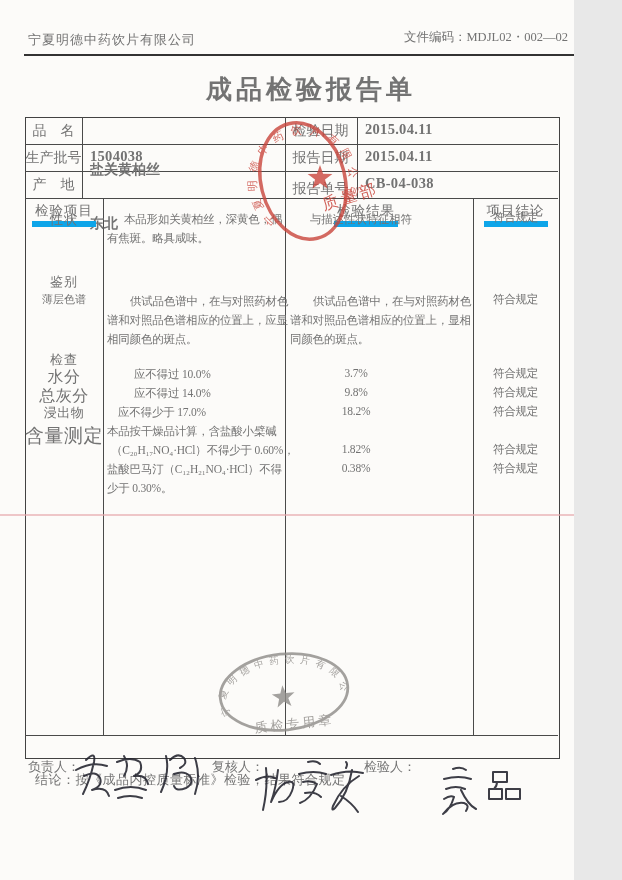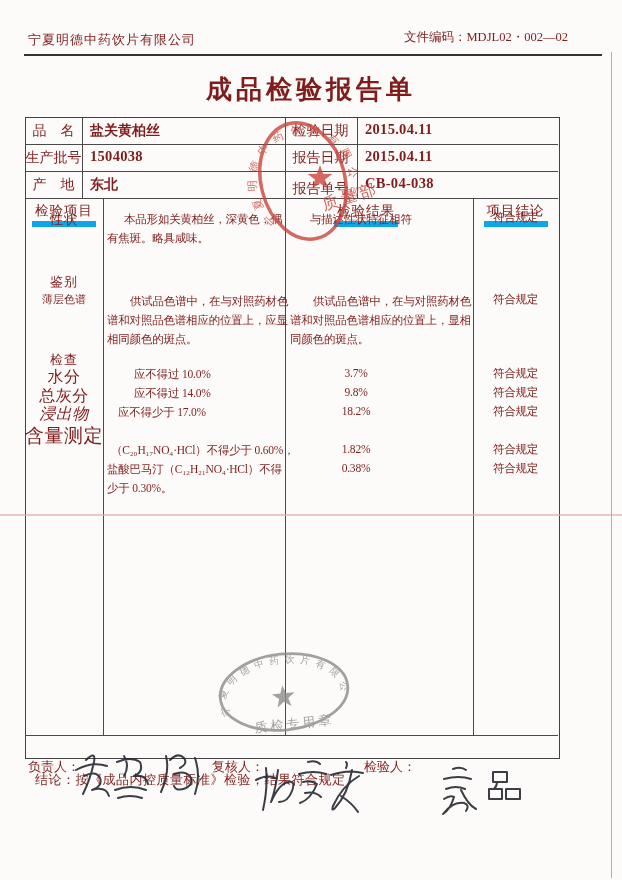--- a/index.html
+++ b/index.html
@@ -1,27 +1,27 @@
 <!DOCTYPE html>
 <html><head>
 <meta charset="utf-8">
 <style>
   html,body{margin:0;padding:0;background:#e8e8e8;}
-  .page{position:relative;width:622px;height:880px;background:#fcfbf9;overflow:hidden;
-        font-family:"Liberation Serif","DejaVu Serif",serif;color:#7f1d1d;}
+  .page{position:relative;width:574px;height:880px;background:#fcfbf9;overflow:hidden;
+        font-family:"Liberation Serif","DejaVu Serif",serif;color:#737373;}
   .abs{position:absolute;white-space:nowrap;}
   .hl{position:absolute;height:1px;background:#4a4a4a;}
   .vl{position:absolute;width:1px;background:#4a4a4a;}
   .c1{left:25px;width:78px;text-align:center;}
   .c3n{left:286px;width:140px;text-align:center;}
   .c4{left:473px;width:85px;text-align:center;}
   .hd{font-size:13.5px;letter-spacing:1px;}
   .hd u{text-decoration:none;border-bottom:6px solid #0ea5e9;padding:0 3px 1px 3px;display:inline-block;}
   .lab{font-size:14px;}
-  .val{font-size:14px;font-weight:600;}
+  .val{font-size:14px;font-weight:600;margin-top:39px;}
   .num{font-size:14.5px;font-weight:700;letter-spacing:.3px;}
   .body{font-size:11.5px;letter-spacing:-0.2px;}
   .cat{font-size:13px;letter-spacing:1px;}
   .sub{font-size:11px;}
   .sub2{font-size:16px;letter-spacing:.5px;}
   .sig{position:absolute;}
   .stamp{position:absolute;}
 </style>
 </head>
 <body>
@@ -82,26 +82,27 @@
   <div class="abs cat c1" style="top:351px;">检查</div>
   <div class="abs sub2 c1" style="top:367px;">水分</div>
   <div class="abs body" style="left:134px;top:367px;">应不得过 10.0%</div>
   <div class="abs body c3n" style="top:367px;">3.7%</div>
   <div class="abs body c4" style="top:366px;">符合规定</div>
   <div class="abs sub2 c1" style="top:386px;">总灰分</div>
   <div class="abs body" style="left:134px;top:386px;">应不得过 14.0%</div>
   <div class="abs body c3n" style="top:386px;">9.8%</div>
   <div class="abs body c4" style="top:385px;">符合规定</div>
 
-  <div class="abs sub2 c1" style="top:404px;font-size:16px;font-style:italic;">浸出物</div>
+  <div class="abs sub2 c1" style="top:404px;font-size:13px;">浸出物</div>
   <div class="abs body" style="left:118px;top:405px;">应不得少于 17.0%</div>
   <div class="abs body c3n" style="top:405px;">18.2%</div>
   <div class="abs body c4" style="top:404px;">符合规定</div>
 
   <div class="abs sub2 c1" style="top:423px;font-size:19px;">含量测定</div>
+  <div class="abs body" style="left:107px;top:424px;">本品按干燥品计算，含盐酸小檗碱</div>
   <div class="abs body" style="left:111px;top:443px;">（C₂₀H₁₇NO₄·HCl）不得少于 0.60%，</div>
   <div class="abs body" style="left:107px;top:462px;">盐酸巴马汀（C₁₂H₂₁NO₄·HCl）不得</div>
   <div class="abs body" style="left:107px;top:481px;">少于 0.30%。</div>
   <div class="abs body c3n" style="top:443px;">1.82%</div>
   <div class="abs body c3n" style="top:462px;">0.38%</div>
   <div class="abs body c4" style="top:442px;">符合规定</div>
   <div class="abs body c4" style="top:461px;">符合规定</div>
 
   <div class="abs" style="left:35px;top:771px;font-size:13px;letter-spacing:.5px;">结论：按《成品内控质量标准》检验，结果符合规定。</div>
 

